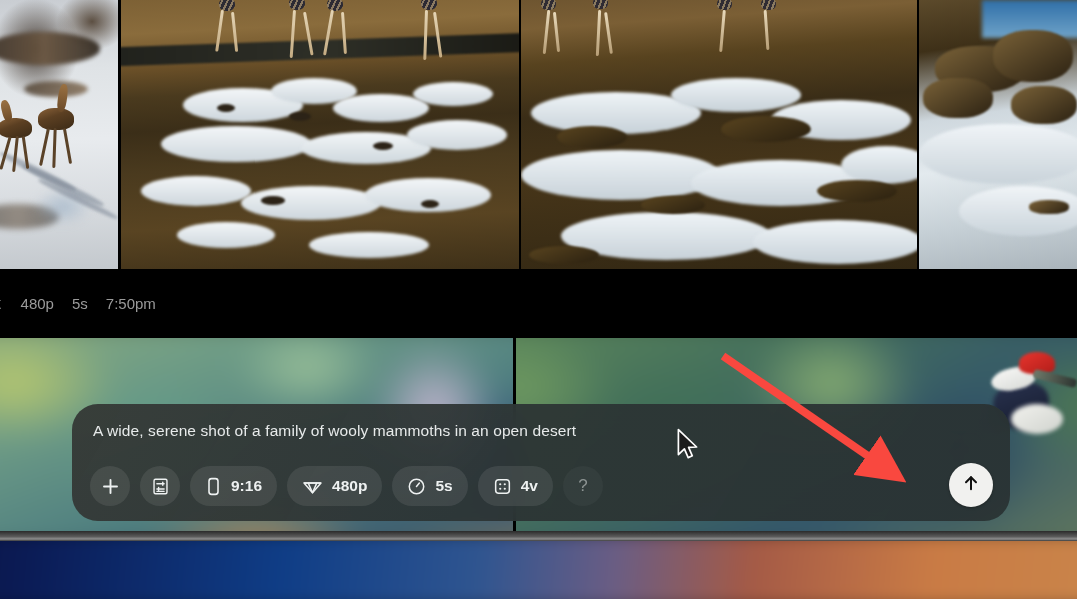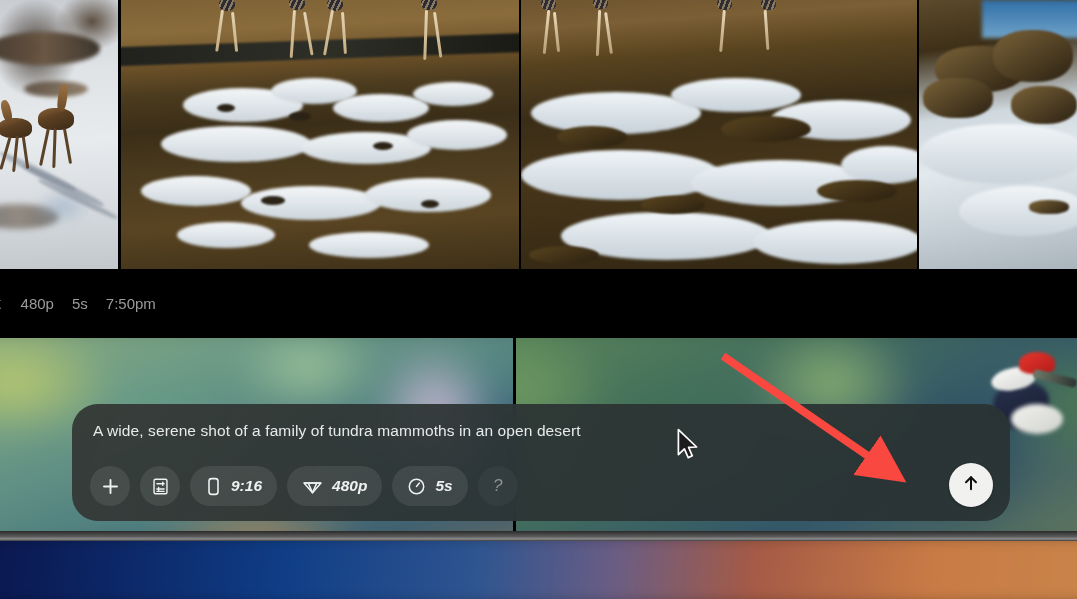--- a/index.html
+++ b/index.html
@@ -136,21 +136,21 @@
     overflow:hidden;
   }
   .composer .sheen { position:absolute; inset:0;
     background:linear-gradient(120deg, rgba(80,70,60,.22) 0%, rgba(40,52,52,0) 45%, rgba(30,45,48,.18) 100%); }
   .prompt { position:absolute; left:21px; top:18px; color:#e7eaea; font-size:15.5px; letter-spacing:.1px; }
 
   .toolbar { position:absolute; left:18px; top:62px; display:flex; align-items:center; gap:10px; }
   .chip {
     height:40px; border-radius:20px; background:rgba(255,255,255,.085);
     display:flex; align-items:center; color:#eef1f1; font-size:15.5px; font-weight:700;
-    padding:0 15px; gap:9px; white-space:nowrap; cursor:pointer;font-style:italic;
+    padding:0 15px; gap:9px; white-space:nowrap; cursor:pointer;
   }
   .chip.round { width:40px; padding:0; justify-content:center; }
   .chip.ghost { background:rgba(255,255,255,.035); color:#8d9493; font-weight:400; font-size:17px; }
   .chip svg { display:block; }
 
   .right-actions { position:absolute; right:17px; top:59px; display:flex; align-items:center; gap:11px; }
   .sb-btn {
     height:44px; padding:0 23px; border-radius:22px; background:#f1f1ef; color:#101010;
     font-size:17px; font-weight:700; display:flex; align-items:center; cursor:pointer;
     box-shadow:0 1px 3px rgba(0,0,0,.3);
@@ -309,21 +309,21 @@
         <div class="cap"></div>
         <div class="beak"></div>
       </div>
     </div>
   </div>
   <div class="bgap"></div>
 
   <div class="composer">
     <div class="sheen"></div>
 
-    <div class="prompt" title="Describe your video">A wide, serene shot of a family of tundra mammoths in an open desert</div>
+    <div class="prompt" title="Describe your video">A wide, serene shot of a family of wooly mammoths in an open desert</div>
 
     <div class="toolbar">
 
       <div class="chip round">
         <span>
           <svg width="19" height="19" viewBox="0 0 19 19" fill="none" stroke="#eef1f1" stroke-width="1.9" stroke-linecap="round">
             <path d="M9.5 3v13M3 9.5h13"></path>
           </svg>
         </span>
       </div>
@@ -361,20 +361,32 @@
       <div class="chip">
         <span>
           <svg width="19" height="19" viewBox="0 0 20 20" fill="none" stroke="#eef1f1" stroke-width="1.6" stroke-linecap="round">
             <circle cx="10" cy="10" r="7.6"></circle>
             <path d="M10 10 13 6.4"></path>
           </svg>
         </span>
         <span>5s</span>
       </div>
 
+      <div class="chip">
+        <span>
+          <svg width="19" height="19" viewBox="0 0 20 20" fill="none" stroke="#eef1f1" stroke-width="1.6">
+            <rect x="2.8" y="2.8" width="14.4" height="14.4" rx="3.2"></rect>
+            <circle cx="7.6" cy="7.6" r="1.15" fill="#eef1f1" stroke="none"></circle>
+            <circle cx="12.4" cy="7.6" r="1.15" fill="#eef1f1" stroke="none"></circle>
+            <circle cx="7.6" cy="12.4" r="1.15" fill="#eef1f1" stroke="none"></circle>
+            <circle cx="12.4" cy="12.4" r="1.15" fill="#eef1f1" stroke="none"></circle>
+          </svg>
+        </span>
+        <span>4v</span>
+      </div>
 
       <div class="chip round ghost">
         <span>?</span>
       </div>
     </div>
 
     <div class="right-actions">
       <div class="send-btn">
         <span>
           <svg width="20" height="20" viewBox="0 0 20 20" fill="none" stroke="#111" stroke-width="2" stroke-linecap="round" stroke-linejoin="round">

